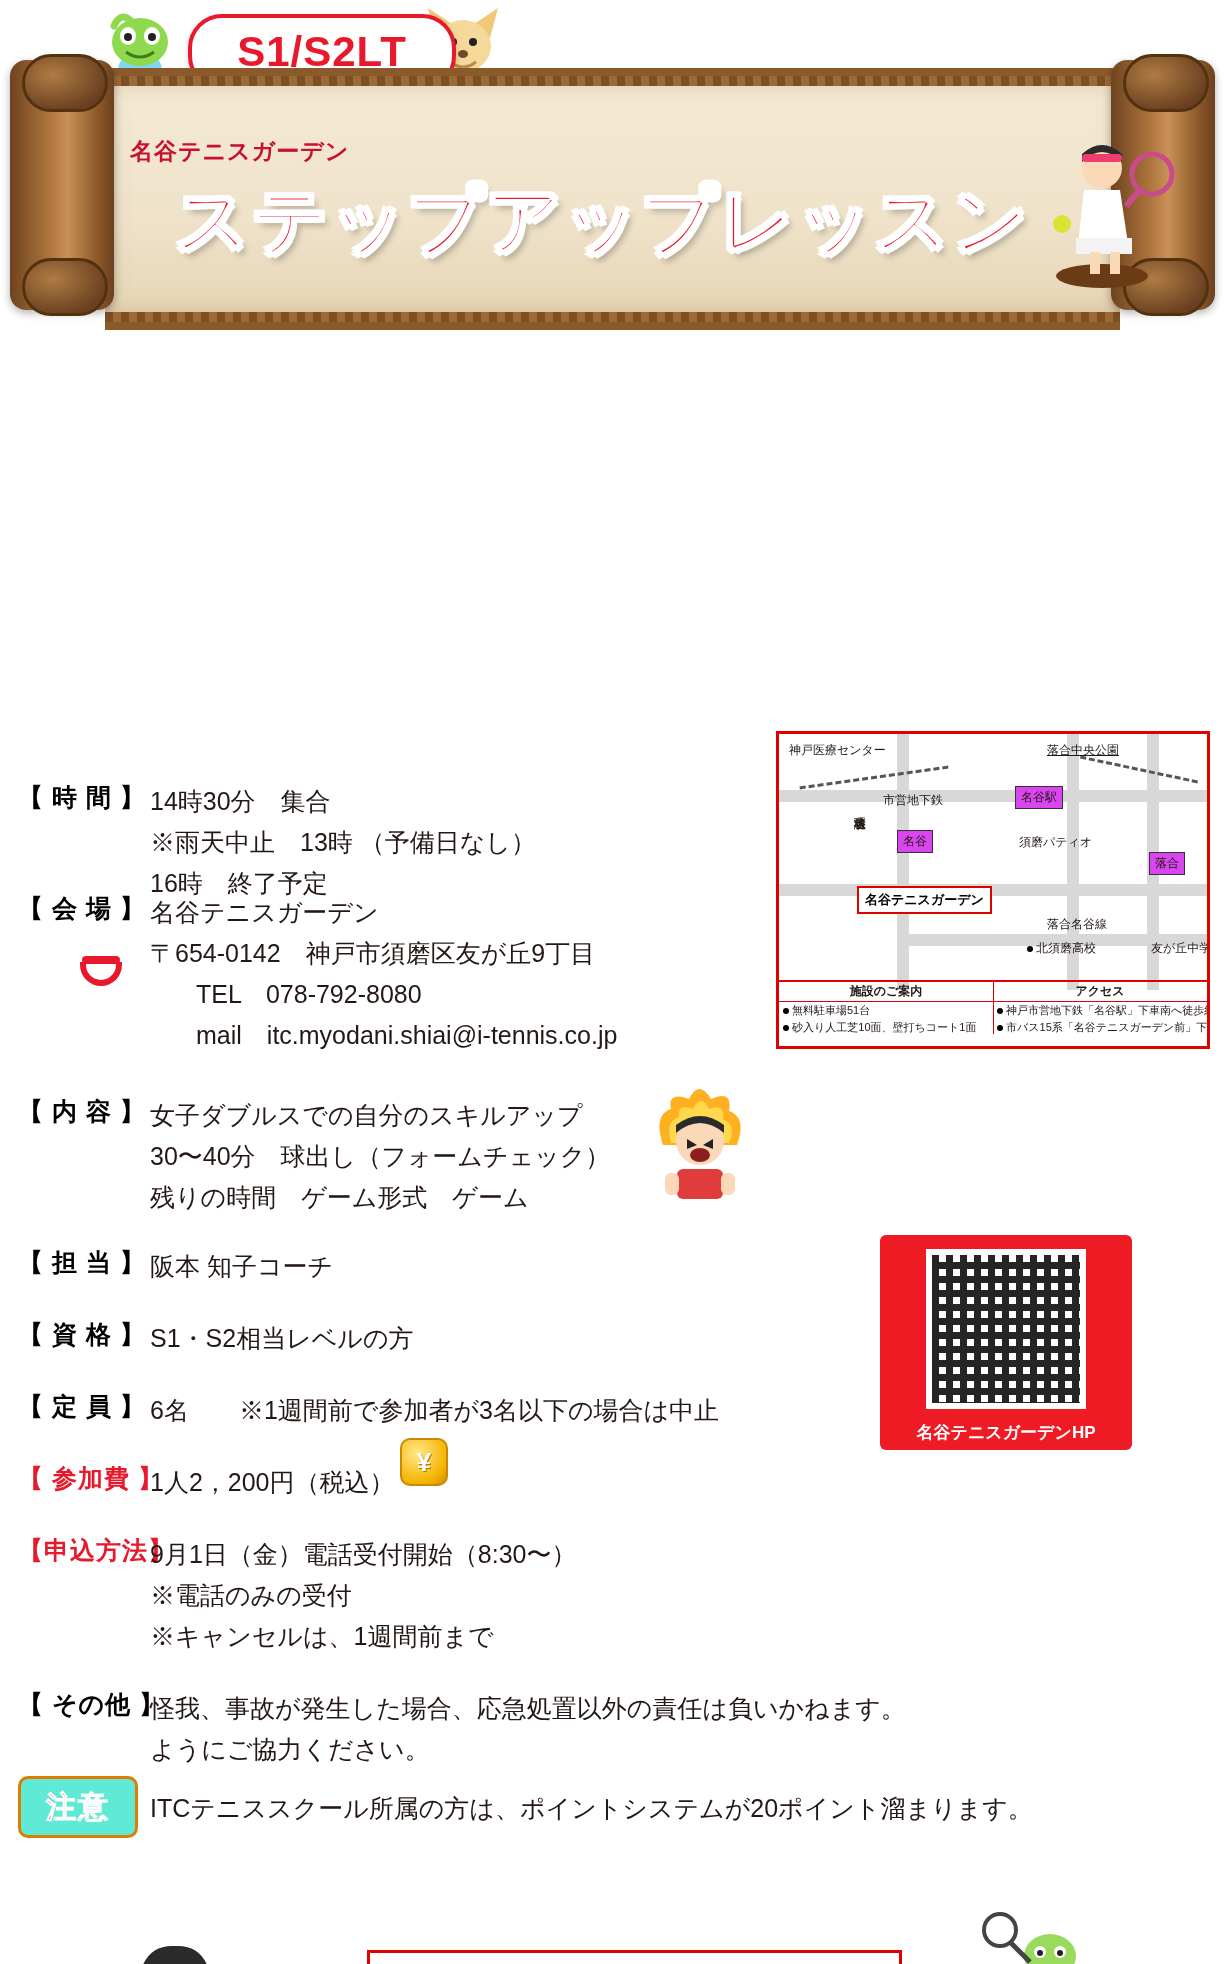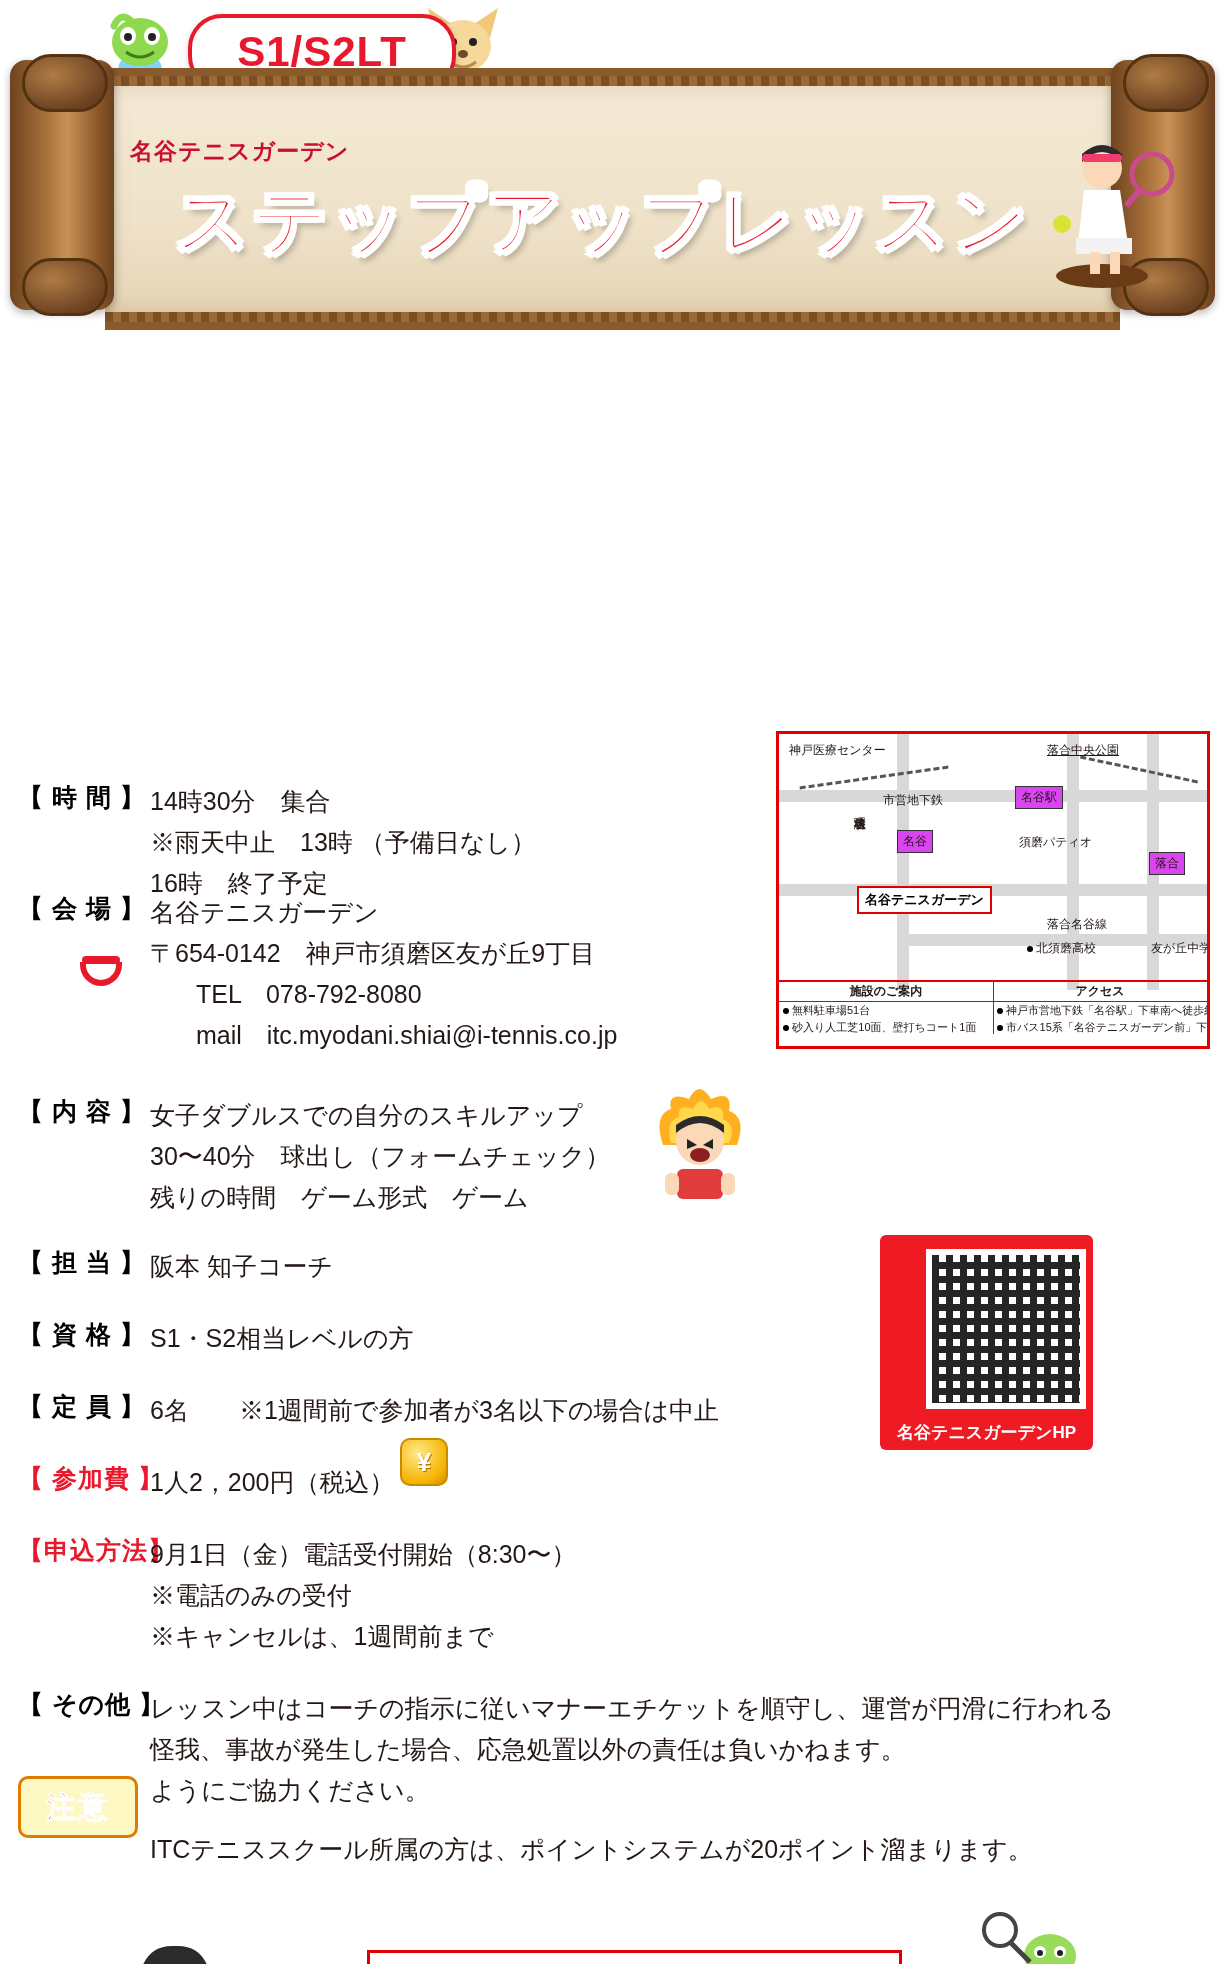--- a/index.html
+++ b/index.html
@@ -236,21 +236,21 @@
     border-radius: 50%;
     margin-right: 3px;
     vertical-align: middle;
   }
 
   
   .qr-panel {
     position: absolute;
     left: 880px;
     top: 875px;
-    width: 213px;
+    width: 252px;
     height: 215px;
     background: #ee1b24;
     border-radius: 6px;
   }
   .qr-code {
     position: absolute;
     left: 46px;
     top: 14px;
     width: 160px;
     height: 160px;
@@ -321,21 +321,21 @@
     text-shadow: 1px 1px 0 #b37700;
   }
 
   
   .caution {
     position: absolute;
     left: 18px;
     top: 1416px;
     width: 114px;
     height: 56px;
-    background: #fef9c3;
+    background: #5eead4;
     border: 3px solid #e07b00;
     border-radius: 10px;
     display: flex;
     align-items: center;
     justify-content: center;
   }
   .caution span {
     color: #e8192c;
     font-size: 30px;
     font-weight: bold;
@@ -512,21 +512,20 @@
     <div class="lines">
       <div>9月1日（金）電話受付開始（8:30〜）</div>
       <div>※電話のみの受付</div>
       <div>※キャンセルは、1週間前まで</div>
     </div>
   </div>
 
   <div class="row" style="left:18px; top:1328px;">
     <div class="label">【 その他 】</div>
     <div class="lines">
-      <div>レッスン中はコーチの指示に従いマナーエチケットを順守し、運営が円滑に行われる</div>
       <div>怪我、事故が発生した場合、応急処置以外の責任は負いかねます。</div>
       <div>ようにご協力ください。</div>
       <div style="height:18px"></div>
       <div>ITCテニススクール所属の方は、ポイントシステムが20ポイント溜まります。</div>
     </div>
   </div>
 
   <div class="caution">
     <span>注意</span>
   </div>

